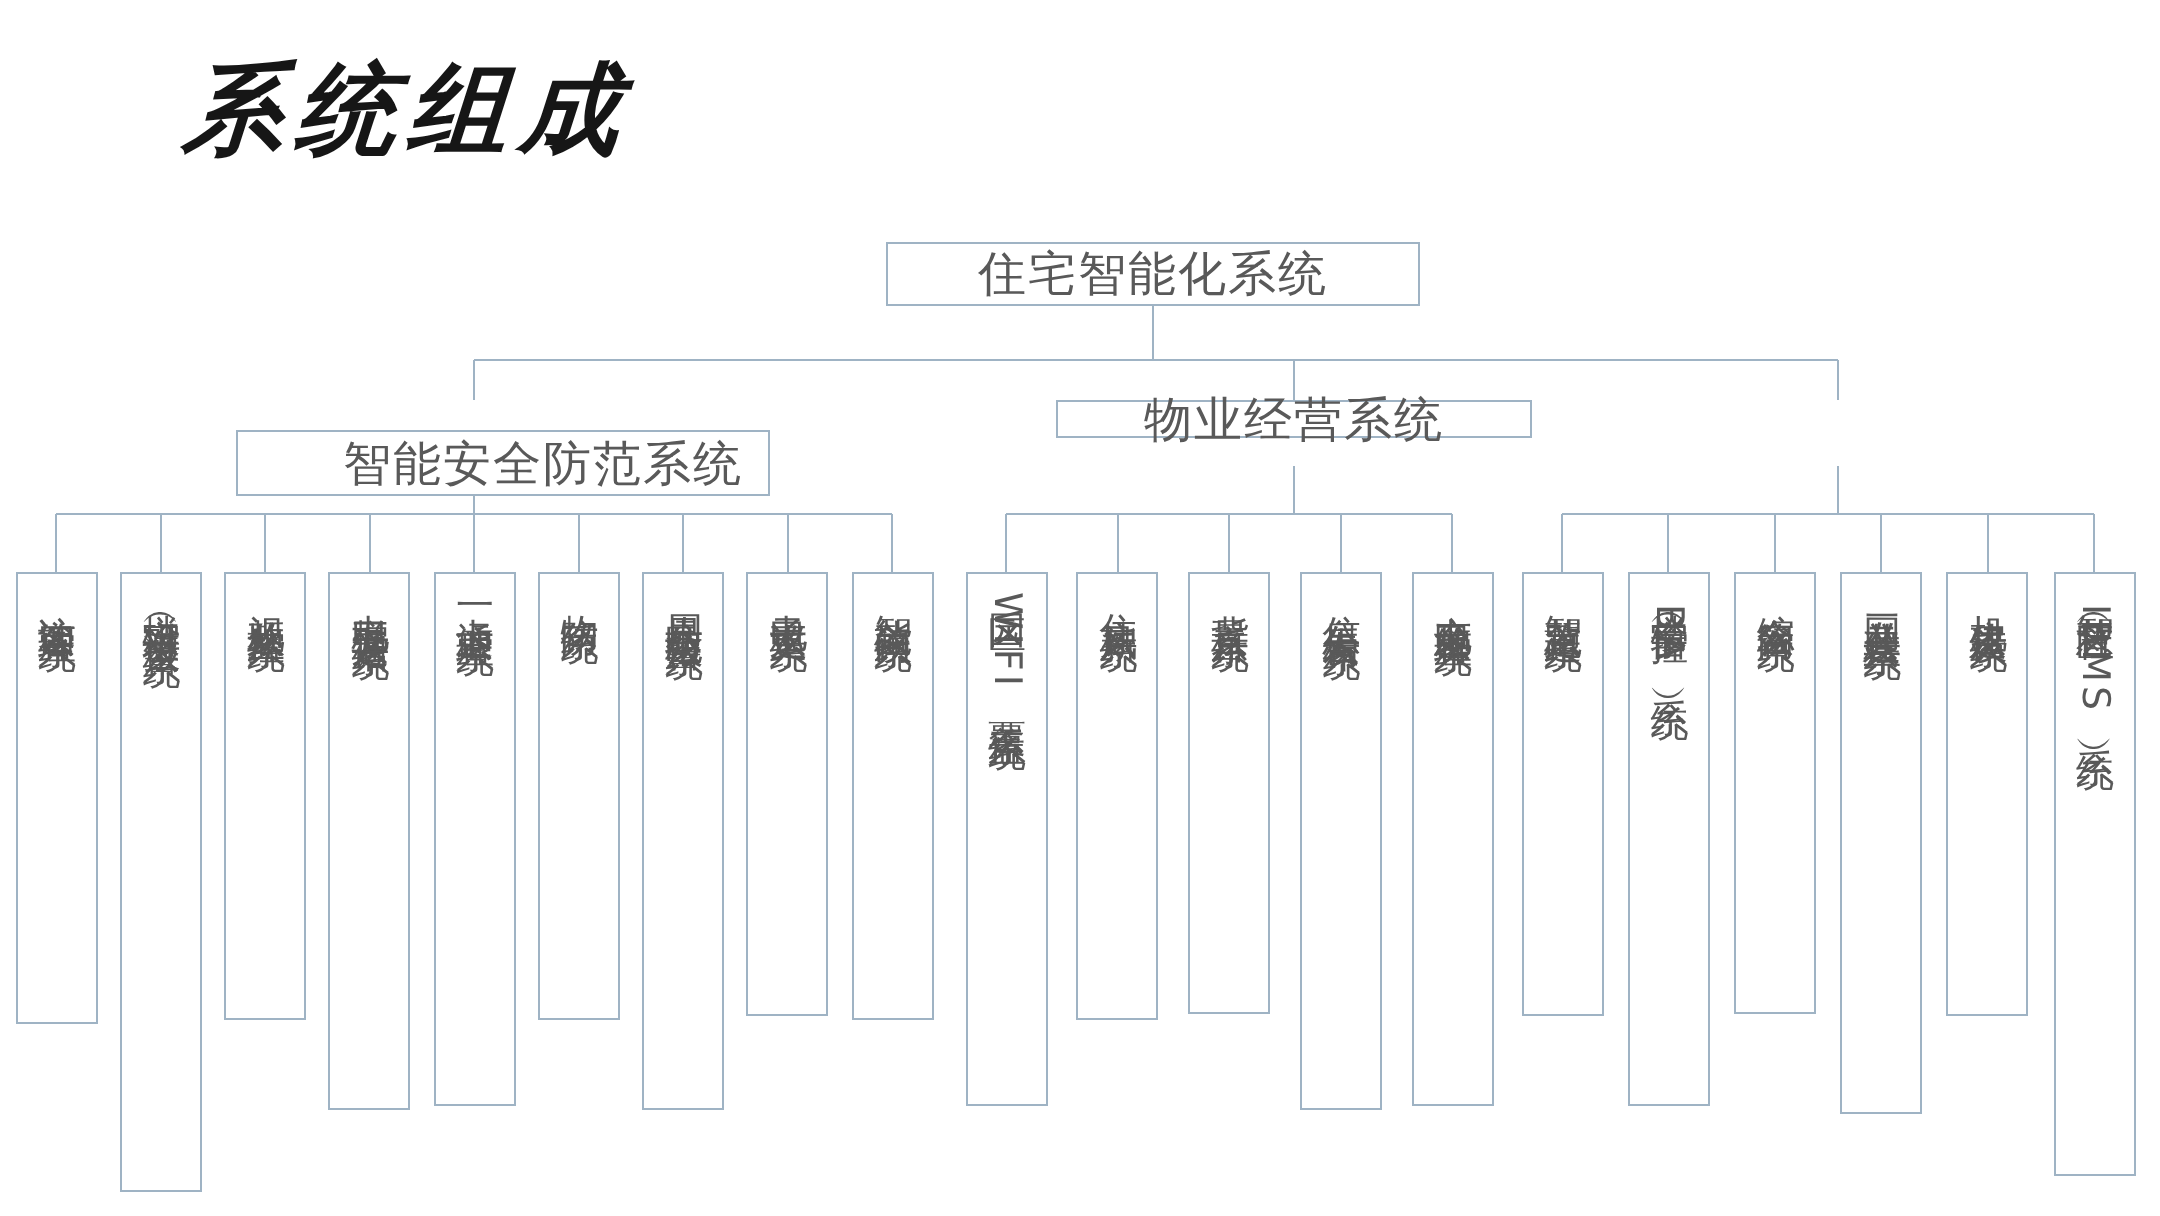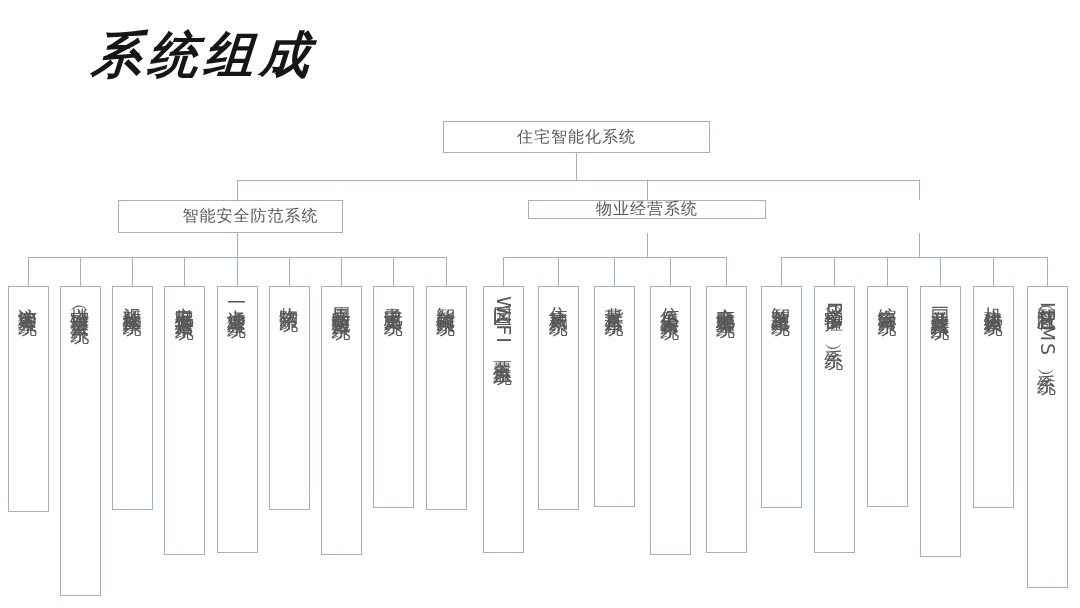--- a/index.html
+++ b/index.html
@@ -12,24 +12,24 @@
     position:absolute;left:92px;top:22px;margin:0;
     font-family:"DejaVu Serif",serif;font-style:italic;font-weight:bold;
     font-size:50px;letter-spacing:6px;color:#161616;transform:skewX(-4deg);
   }
   svg.connectors{position:absolute;left:0;top:0;pointer-events:none;}
   .node{
     position:absolute;background:#ffffff;border:1px solid #9fb3c4;color:#595959;
   }
   .hbox{
     display:flex;align-items:center;justify-content:center;
-    font-size:16px;letter-spacing:1px;white-space:nowrap;
+    font-size:24px;letter-spacing:1px;white-space:nowrap;
   }
   .root-box{left:443px;top:121px;width:267px;height:32px;}
-  .branch-0{left:118px;top:200px;width:225px;height:33px;padding-left:40px;}
+  .branch-0{left:118px;top:215px;width:267px;height:33px;padding-left:40px;}
   .branch-1{left:528px;top:200px;width:238px;height:19px;}
   .branch-2{left:848px;top:200px;width:222px;height:33px;}
   .vbox{
     writing-mode:vertical-rl;text-orientation:mixed;
     font-size:19px;letter-spacing:2px;line-height:39px;
     padding-top:5px;overflow:hidden;
   }
 </style>
 </head>
 <body>

